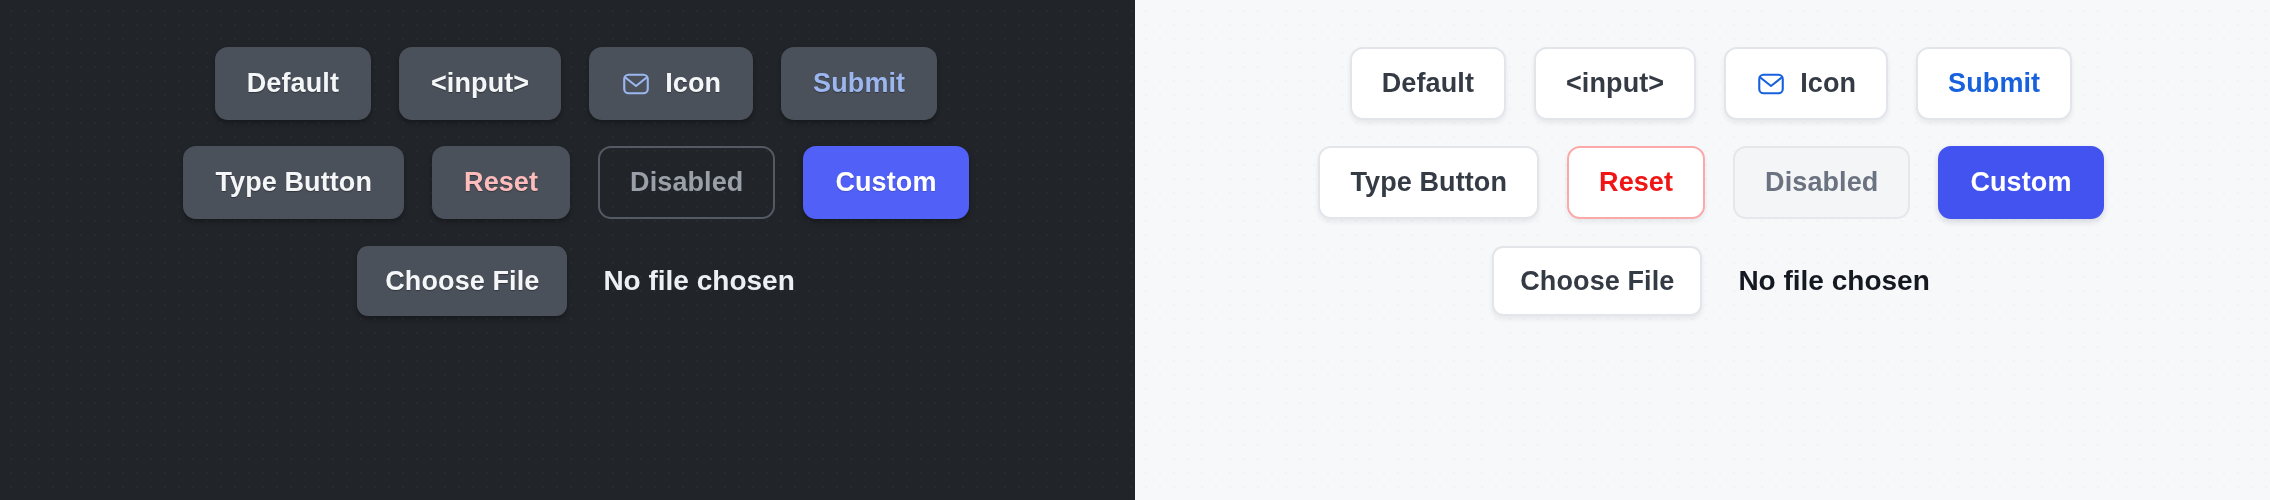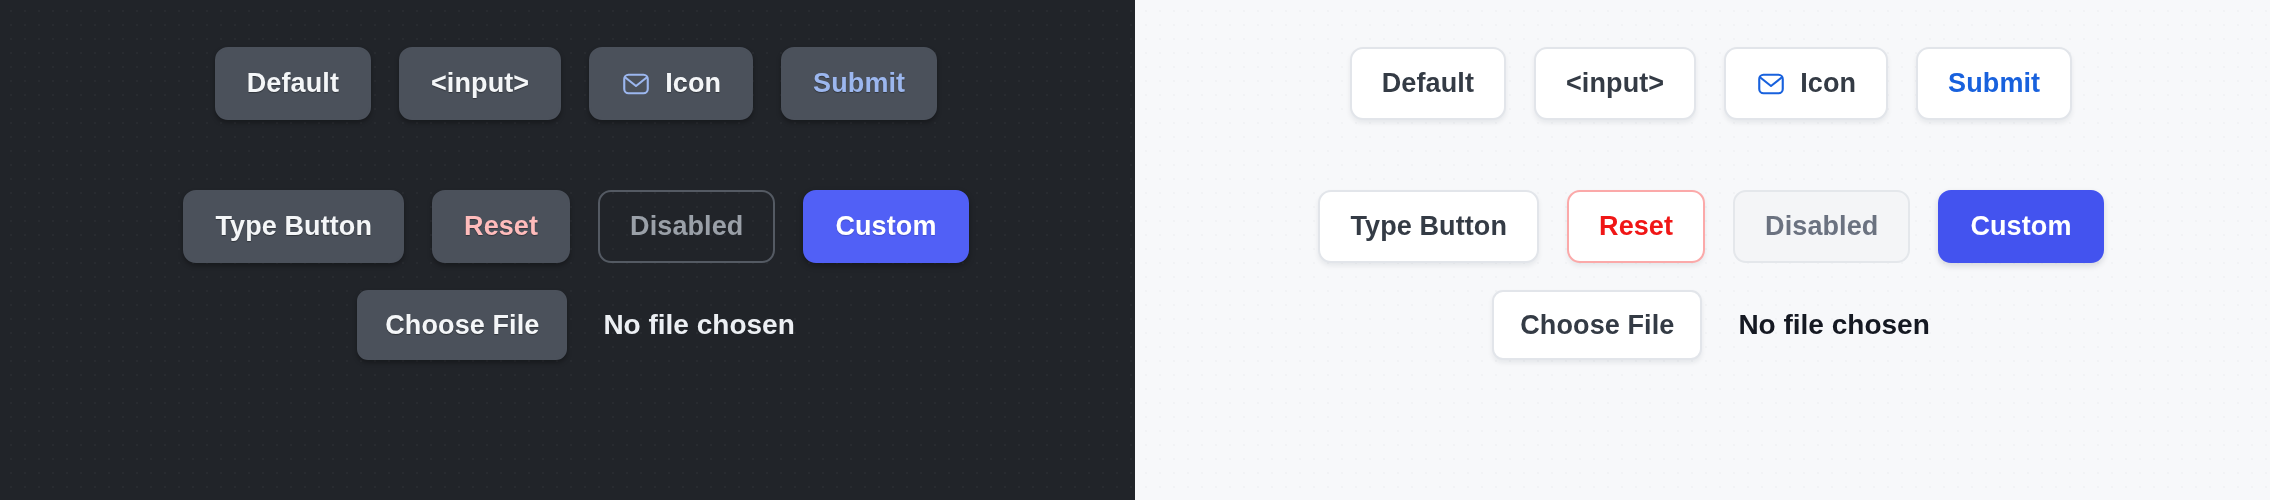--- a/index.html
+++ b/index.html
@@ -79,21 +79,21 @@
     font-family: "Liberation Sans", sans-serif;
     font-weight: bold;
     font-size: 27px;
     letter-spacing: 0.1px;
     line-height: 1;
     white-space: nowrap;
     cursor: pointer;
     user-select: none;
   }
   .r1 .btn { height: 73px; padding: 0 30px; }
-  .r2 .btn { height: 73px; padding: 0 30px; margin-top: 44px; }
+  .r2 .btn { height: 73px; padding: 0 30px; }
 
   
   .dark .btn-neutral {
     background: #4b515b;
     border-color: #4b515b;
     color: #f4f6f8;
     box-shadow: 0 3px 5px rgba(0,0,0,0.30);
     text-shadow: 0 1px 1px rgba(0,0,0,0.35);
   }
   .dark .btn-accent-text {

